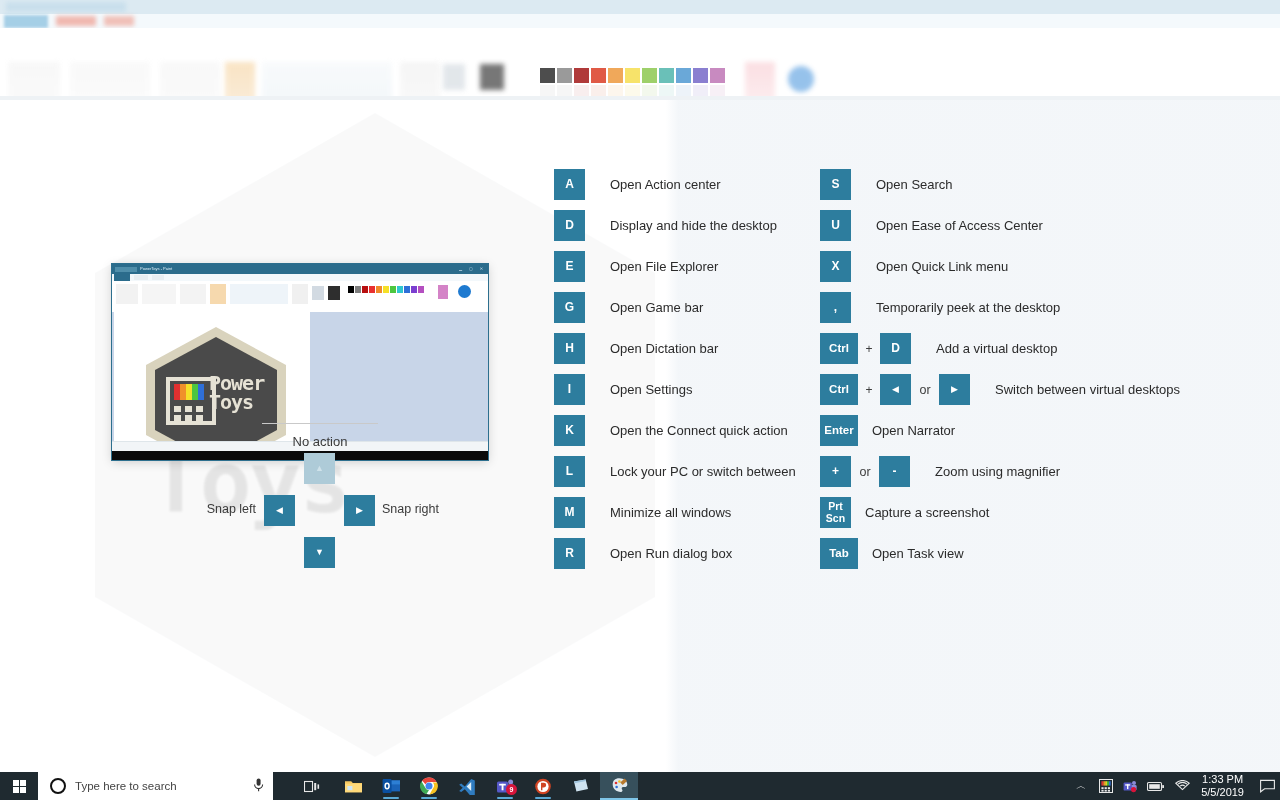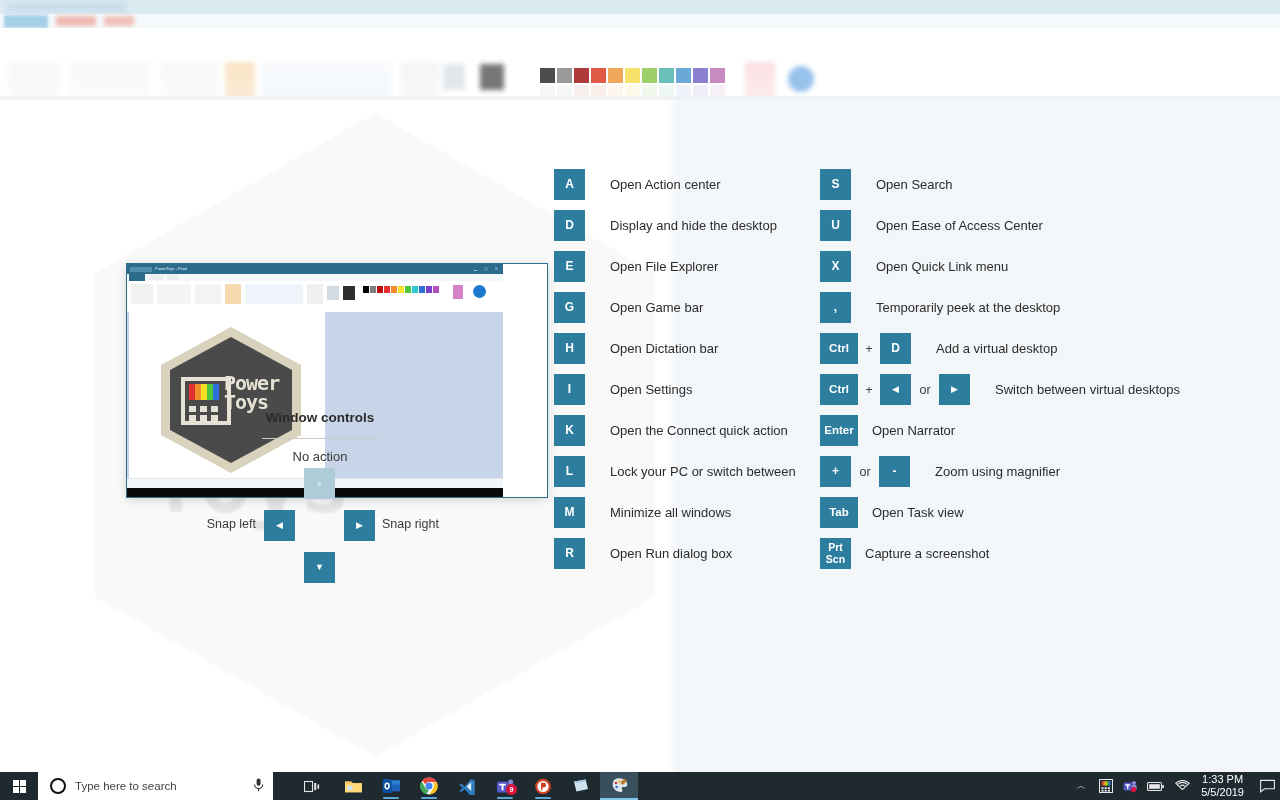--- a/index.html
+++ b/index.html
@@ -43,23 +43,23 @@
   #wm-text{
     position:absolute;left:150px;top:260px;width:420px;
     font-family:"DejaVu Sans Mono", monospace;
     font-size:86px;font-weight:700;line-height:.95;
     color:#3a3a3a;opacity:.10;letter-spacing:-2px;
     filter:blur(1.2px);
     white-space:pre;
   }
 
   
-  #thumb{position:absolute;left:127px;top:164px;width:376px;height:233px;
+  #thumb{position:absolute;left:112px;top:164px;width:376px;height:196px;
          box-shadow:0 0 0 1px #2d6f8e, 0 2px 10px rgba(0,0,0,.18);
-         background:#fff;overflow:hidden;padding-left:44px;}
+         background:#fff;overflow:hidden;}
   #thumb .t-title{position:absolute;left:0;top:0;width:376px;height:10px;background:#2b6c8c;}
   #thumb .t-title .tt{position:absolute;left:28px;top:2px;font-size:4px;color:#dff0f8;}
   #thumb .t-title .qa{position:absolute;left:3px;top:2.5px;width:22px;height:5px;background:#4f8eaa;}
   #thumb .t-title .wbtns{position:absolute;right:2px;top:2px;font-size:4px;color:#cfe6f2;letter-spacing:3px;}
   #thumb .t-tabs{position:absolute;left:0;top:10px;width:376px;height:7px;background:#f3f8fb;}
   #thumb .t-tabs .f{position:absolute;left:2px;top:0;width:16px;height:7px;background:#2b6c8c;}
   #thumb .t-tabs .h{position:absolute;left:22px;top:1px;width:14px;height:5px;background:#e8eef2;}
   #thumb .t-tabs .v{position:absolute;left:40px;top:1px;width:12px;height:5px;background:#e8eef2;}
   #thumb .t-ribbon{position:absolute;left:0;top:17px;width:376px;height:31px;background:#fff;border-bottom:1px solid #dfe6ea;}
   #thumb .ri{position:absolute;filter:blur(.5px);}
@@ -249,21 +249,20 @@
         </svg>
         <div class="ptlogo-text">Power
 Toys</div>
       </div>
     </div>
     <div class="t-status"></div>
     <div class="t-taskbar"></div>
   </div>
 
   <div id="wc">
-    <div class="wc-title">Window controls</div>
     <div class="wc-rule"></div>
     <div class="wc-noact">No action</div>
     <div class="wc-grid">
       <div class="arrowkey k-up disabled">
         <span class="gl">▲</span>
       </div>
       <div class="arrowkey k-left">
         <span class="gl">◀</span>
       </div>
       <div class="arrowkey k-right">
@@ -395,32 +394,32 @@
       <div class="srow">
         <div class="keygrp">
           <div class="key sq">+</div>
           <span class="orw">or</span>
           <div class="key sq">-</div>
         </div>
         <div class="desc">Zoom using magnifier</div>
       </div>
       <div class="srow">
         <div class="keygrp">
-          <div class="key enter">Tab</div>
-        </div>
-        <div class="desc tight">Open Task view</div>
-      </div>
-      <div class="srow">
-        <div class="keygrp">
           <div class="key two" style="flex-direction: column;">
             <span style="display: block;">Prt</span>
             <span style="display: block;">Scn</span>
           </div>
         </div>
         <div class="desc tight">Capture a screenshot</div>
+      </div>
+      <div class="srow">
+        <div class="keygrp">
+          <div class="key enter">Tab</div>
+        </div>
+        <div class="desc tight">Open Task view</div>
       </div>
     </div>
 
 </div>
 
 <div id="taskbar">
   <div id="start">
     <span class="winflag">
         <i></i>
         <i></i>

